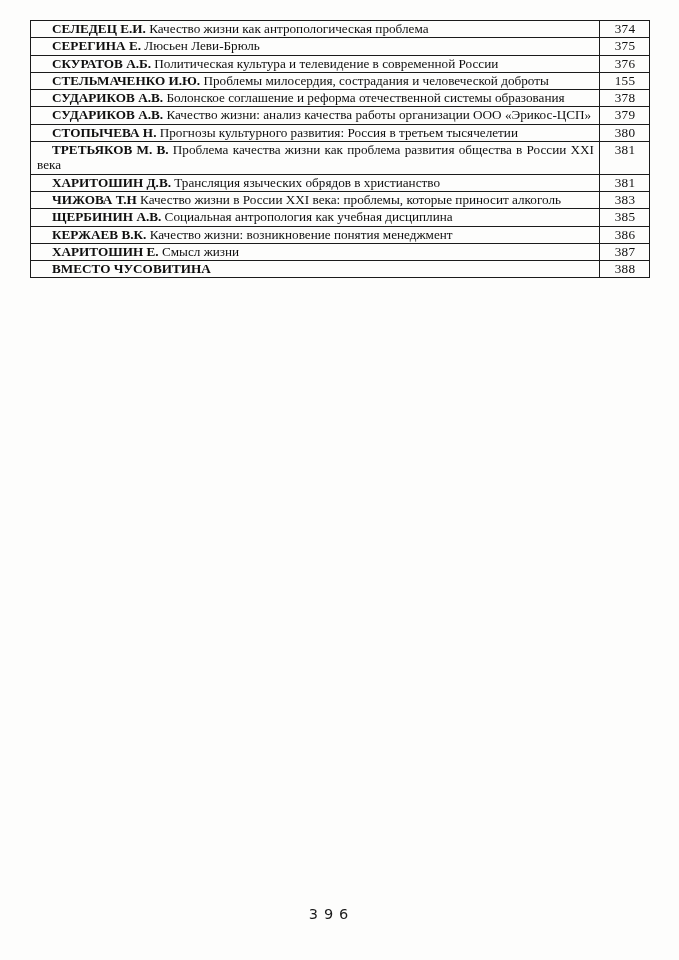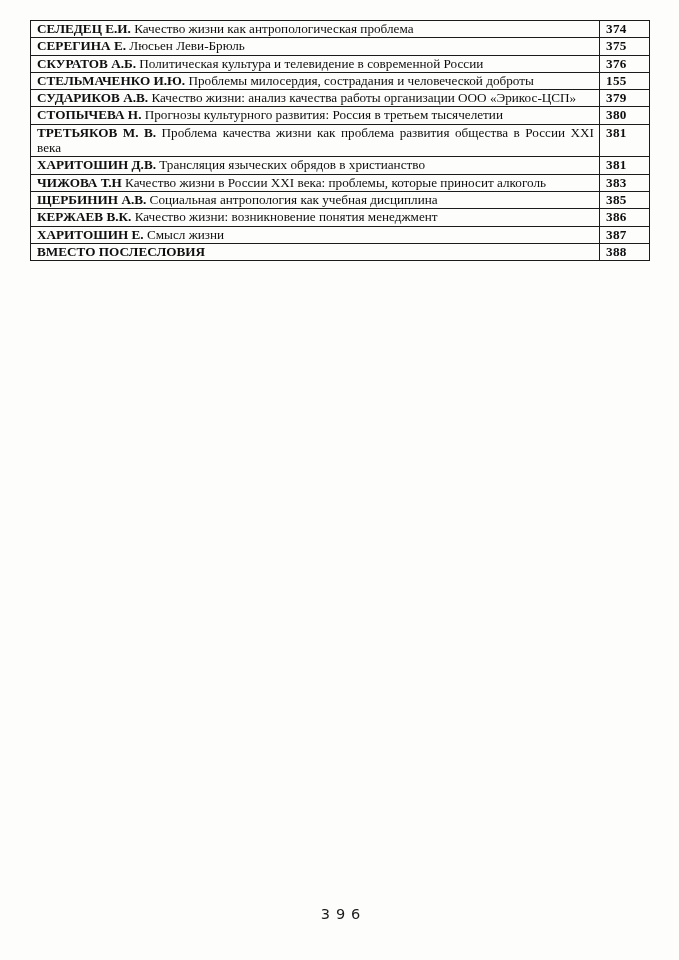--- a/index.html
+++ b/index.html
@@ -33,30 +33,32 @@
     vertical-align: top;
     font-size: 13.2px;
     line-height: 15.3px;
     padding: 0px 5px 1px 6px;
   }
   td.entry-cell {
     text-align: justify;
   }
   td.page-cell {
     width: 38px;
-    font-weight: bold;
+    text-align: center;
+    font-weight: normal;
     padding: 0 2px 1px 2px;
     letter-spacing: 0.3px;
   }
   .author {
     font-weight: bold;
+    margin-left: 15px;
   }
   .footer-number {
     position: absolute;
-    left: 16px;
+    left: 4px;
     top: 906px;
     width: 655px;
     text-align: center;
     font-family: "DejaVu Sans", sans-serif;
     font-size: 14.5px;
     letter-spacing: 6px;
     color: #1c1c1c;
   }
 </style>
 </head>
@@ -74,20 +76,24 @@
           <td class="entry-cell"><span class="author">СЕРЕГИНА Е.</span> <span>Люсьен Леви-Брюль</span></td>
           <td class="page-cell">375</td>
         </tr>
         <tr>
           <td class="entry-cell"><span class="author">СКУРАТОВ А.Б.</span> <span>Политическая культура и телевидение в современной России</span></td>
           <td class="page-cell">376</td>
         </tr>
         <tr>
           <td class="entry-cell"><span class="author">СТЕЛЬМАЧЕНКО И.Ю.</span> <span>Проблемы милосердия, сострадания и человеческой доброты</span></td>
           <td class="page-cell">155</td>
+        </tr>
+        <tr>
+          <td class="entry-cell"><span class="author">СУДАРИКОВ А.В.</span> <span>Болонское соглашение и реформа отечественной системы образования</span></td>
+          <td class="page-cell">378</td>
         </tr>
         <tr>
           <td class="entry-cell"><span class="author">СУДАРИКОВ А.В.</span> <span>Качество жизни: анализ качества работы организации ООО «Эрикос-ЦСП»</span></td>
           <td class="page-cell">379</td>
         </tr>
         <tr>
           <td class="entry-cell"><span class="author">СТОПЫЧЕВА Н.</span> <span>Прогнозы культурного развития: Россия в третьем тысячелетии</span></td>
           <td class="page-cell">380</td>
         </tr>
         <tr>
@@ -108,21 +114,21 @@
         </tr>
         <tr>
           <td class="entry-cell"><span class="author">КЕРЖАЕВ В.К.</span> <span>Качество жизни: возникновение понятия менеджмент</span></td>
           <td class="page-cell">386</td>
         </tr>
         <tr>
           <td class="entry-cell"><span class="author">ХАРИТОШИН Е.</span> <span>Смысл жизни</span></td>
           <td class="page-cell">387</td>
         </tr>
         <tr>
-          <td class="entry-cell"><span class="author">ВМЕСТО ПОСЛЕСЛОВИЯ</span></td>
+          <td class="entry-cell"><span class="author">ВМЕСТО ЧУСОВИТИНА</span></td>
           <td class="page-cell">388</td>
         </tr>
       </tbody>
   </table>
 
   <div class="footer-number">396</div>
 
 </div>
 
 </body></html>

